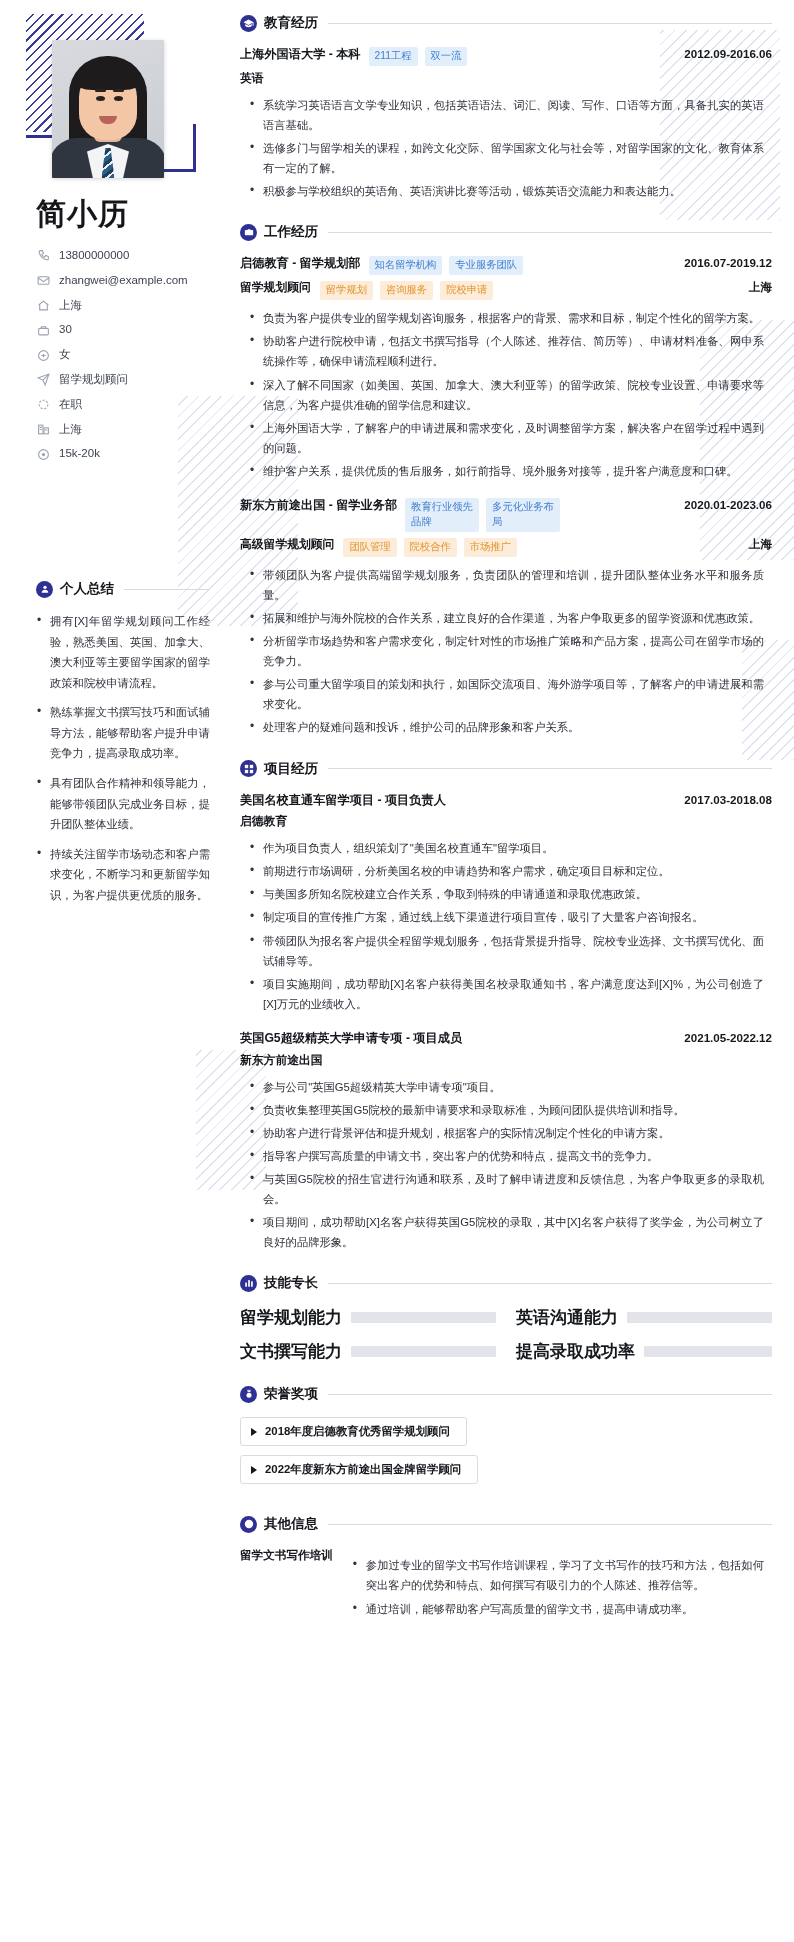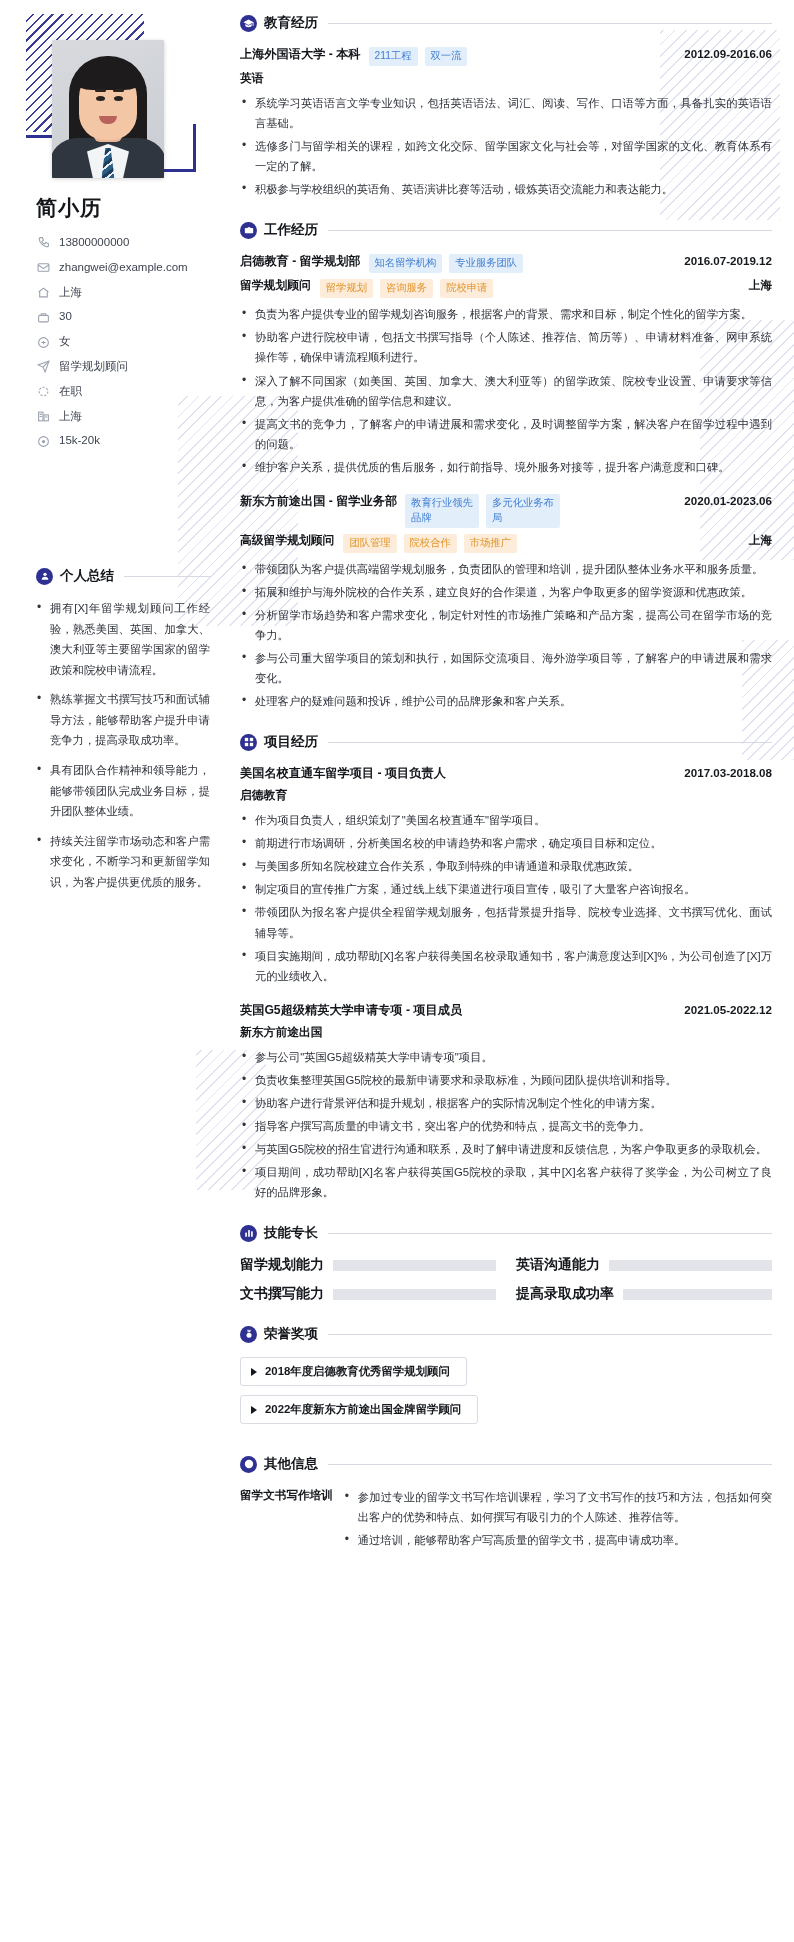--- a/index.html
+++ b/index.html
@@ -98,21 +98,21 @@
   .pt-fringe{position:absolute; left:50%; top:20px; transform:translateX(-50%);
       width:66px; height:30px; background:#1d1b1b; border-radius:33px 33px 40% 40%; }
   .pt-eye  { position:absolute; top:56px; width:9px; height:5px; background:#27211f; border-radius:50%; }
   .pt-eye.l{ left:44px; } .pt-eye.r{ left:62px; }
   .pt-brow { position:absolute; top:49px; width:11px; height:2.5px; background:#2b2320; border-radius:2px;}
   .pt-brow.l{left:43px;} .pt-brow.r{left:61px;}
   .pt-mouth{ position:absolute; left:50%; top:76px; transform:translateX(-50%);
       width:18px; height:8px; background:#b9625c; border-radius:0 0 10px 10px; }
 
   .name {
-    font-size: 21px;
+    font-size: 30px;
     font-weight: 700;
     letter-spacing: 1px;
     margin: 18px 0 14px 18px;
     color: #14161a;
   }
   .contact-list { margin-left: 18px; }
   .contact-item {
     display: flex;
     align-items: center;
     font-size: 11.5px;
@@ -196,39 +196,39 @@
     font-size: 11.6px; font-weight: 700; color: #15181d; white-space: nowrap;
     padding-top: 1px;
   }
   .entry-row2 {
     display: flex; align-items: flex-start; gap: 9px; margin-bottom: 6px;
   }
   .entry-sub { font-size: 11.8px; font-weight: 700; color: #14171c; white-space: nowrap; }
   .entry-loc { margin-left: auto; font-size: 11.6px; font-weight: 700; color: #15181d; }
   .entry-sub2 { font-size: 11.8px; font-weight: 700; color: #14171c; margin-bottom: 6px; }
 
-  .bullets { margin: 0; padding: 0; }
+  .bullets { margin: 8px; padding: 0; }
   .bullets li {
     list-style: none; position: relative;
     font-size: 11.3px; line-height: 1.78; color: #2b2f38;
     padding-left: 15px; margin-bottom: 3px;
     text-align: justify;
   }
   .bullets li::before {
     content: "•"; position: absolute; left: 2px; top: -1px; color: #333; font-size: 12px;
   }
 
   
   .skill-grid {
     display: grid; grid-template-columns: 1fr 1fr; gap: 11px 20px;
   }
   .skill {
     display: flex; align-items: center; gap: 9px;
   }
-  .skill .label { font-size: 14px; font-weight: 700; color: #15181d; white-space: nowrap; }
+  .skill .label { font-size: 17px; font-weight: 700; color: #15181d; white-space: nowrap; }
   .skill .bar {
     flex: 1 1 auto; height: 11px; background: #e2e4ea; border-radius: 1px; overflow: hidden;
   }
   .skill .fill { height: 100%; background: #2f3192; }
 
   
   .honor {
     display: inline-flex; align-items: center;
     border: 1px solid #d9dce3; border-radius: 3px;
     padding: 6px 16px 6px 10px;
@@ -447,21 +447,21 @@
             <span class="tag orange">留学规划</span>
             <span class="tag orange">咨询服务</span>
             <span class="tag orange">院校申请</span>
           </div>
           <div class="entry-loc">上海</div>
         </div>
         <ul class="bullets">
           <li>负责为客户提供专业的留学规划咨询服务，根据客户的背景、需求和目标，制定个性化的留学方案。</li>
           <li>协助客户进行院校申请，包括文书撰写指导（个人陈述、推荐信、简历等）、申请材料准备、网申系统操作等，确保申请流程顺利进行。</li>
           <li>深入了解不同国家（如美国、英国、加拿大、澳大利亚等）的留学政策、院校专业设置、申请要求等信息，为客户提供准确的留学信息和建议。</li>
-          <li>提高文书的竞争力，了解客户的申请进展和需求变化，及时调整留学方案，解决客户在留学过程中遇到的问题。</li>
+          <li>上海外国语大学，了解客户的申请进展和需求变化，及时调整留学方案，解决客户在留学过程中遇到的问题。</li>
           <li>维护客户关系，提供优质的售后服务，如行前指导、境外服务对接等，提升客户满意度和口碑。</li>
         </ul>
       </div>
 
       <div class="entry">
         <div class="entry-row1">
           <div class="entry-title">新东方前途出国 - 留学业务部</div>
           <div class="tagset">
             <span class="tag blue">教育行业领先品牌</span>
             <span class="tag blue">多元化业务布局</span>

